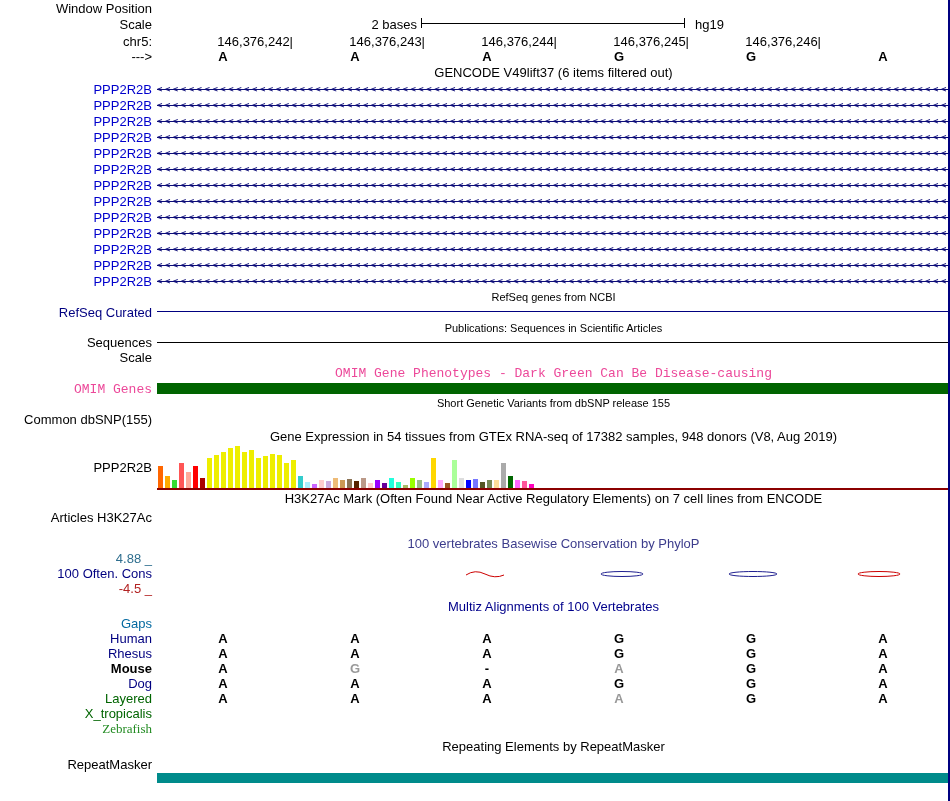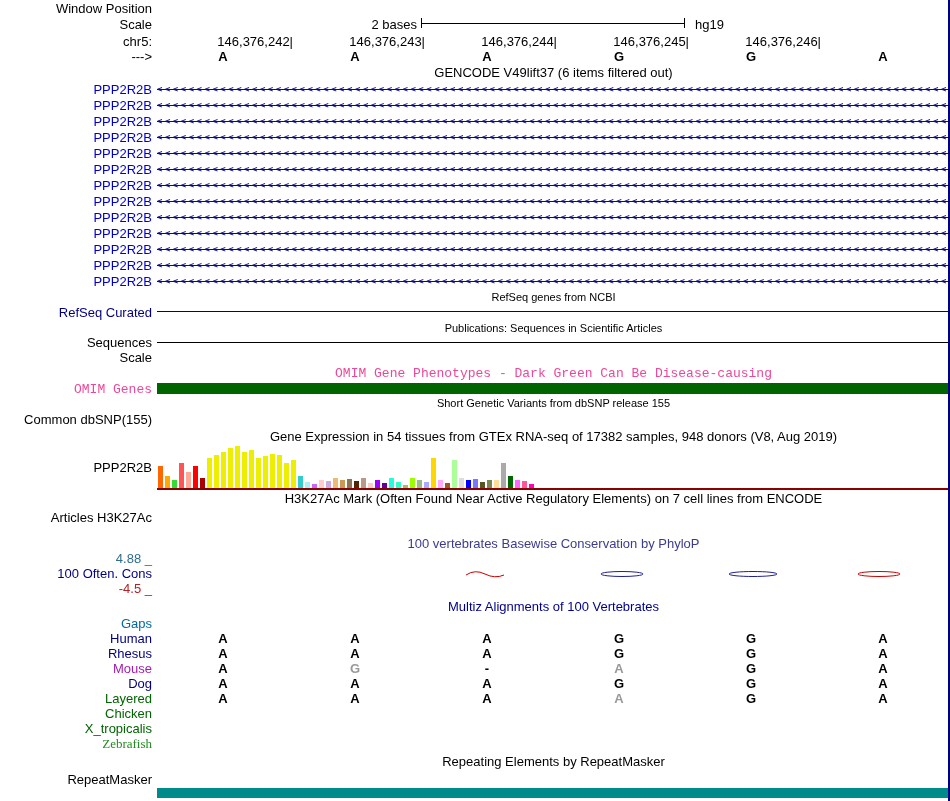--- a/index.html
+++ b/index.html
@@ -363,21 +363,21 @@
       <div class="trk">
         <span class="cellLetter" style="left: 0px;">A</span>
         <span class="cellLetter" style="left: 132px;">A</span>
         <span class="cellLetter" style="left: 264px;">A</span>
         <span class="cellLetter" style="left: 396px;">G</span>
         <span class="cellLetter" style="left: 528px;">G</span>
         <span class="cellLetter" style="left: 660px;">A</span>
       </div>
     </div>
     <div class="row sprow">
-      <div class="lbl" style="color: #a21caf;">Mouse</div>
+      <div class="lbl" style="color: #000000; font-weight: bold;">Mouse</div>
       <div class="trk">
         <span class="cellLetter" style="left: 0px;">A</span>
         <span class="cellLetter gray" style="left: 132px;">G</span>
         <span class="cellLetter" style="left: 264px;">-</span>
         <span class="cellLetter gray" style="left: 396px;">A</span>
         <span class="cellLetter" style="left: 528px;">G</span>
         <span class="cellLetter" style="left: 660px;">A</span>
       </div>
     </div>
     <div class="row sprow">
@@ -396,24 +396,20 @@
       <div class="trk">
         <span class="cellLetter" style="left: 0px;">A</span>
         <span class="cellLetter" style="left: 132px;">A</span>
         <span class="cellLetter" style="left: 264px;">A</span>
         <span class="cellLetter gray" style="left: 396px;">A</span>
         <span class="cellLetter" style="left: 528px;">G</span>
         <span class="cellLetter" style="left: 660px;">A</span>
       </div>
     </div>
     <div class="row sprow">
-      <div class="lbl" style="color: rgb(0, 100, 0);">Chicken</div>
-      <div class="trk"></div>
-    </div>
-    <div class="row sprow">
       <div class="lbl" style="color: rgb(0, 100, 0);">X_tropicalis</div>
       <div class="trk"></div>
     </div>
     <div class="row sprow">
       <div class="lbl" style="color: rgb(34, 139, 34); font-family: Liberation Serif, serif;">Zebrafish</div>
       <div class="trk"></div>
     </div>
   </div>
 
 <div class="row" style="height:20px; align-items:flex-end">

